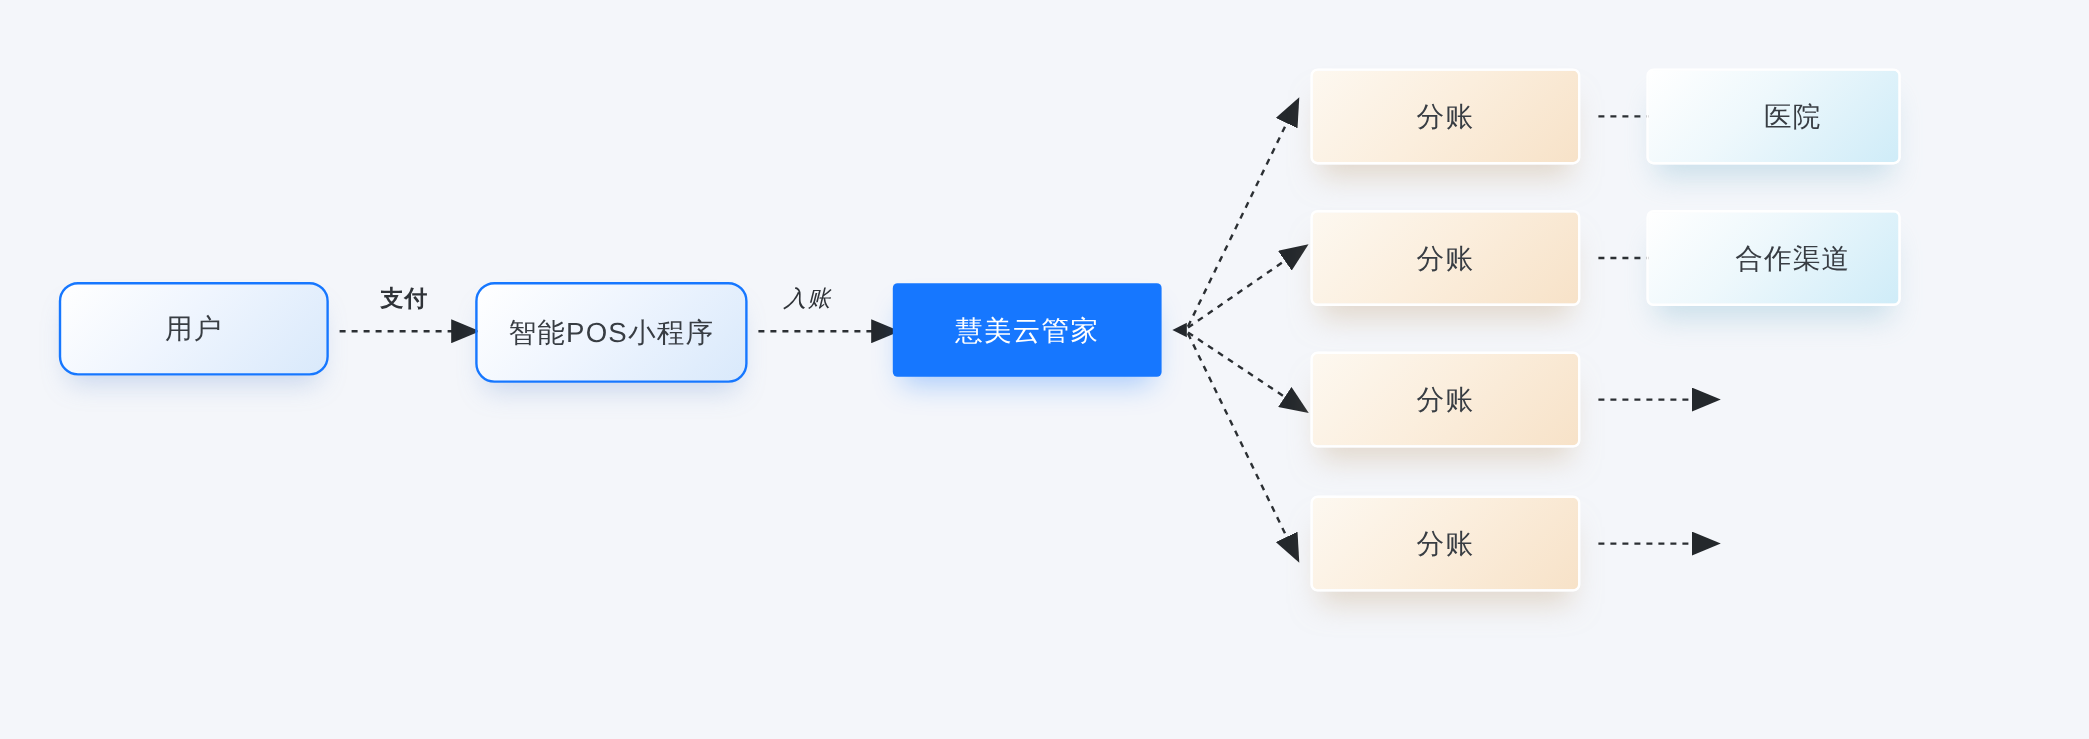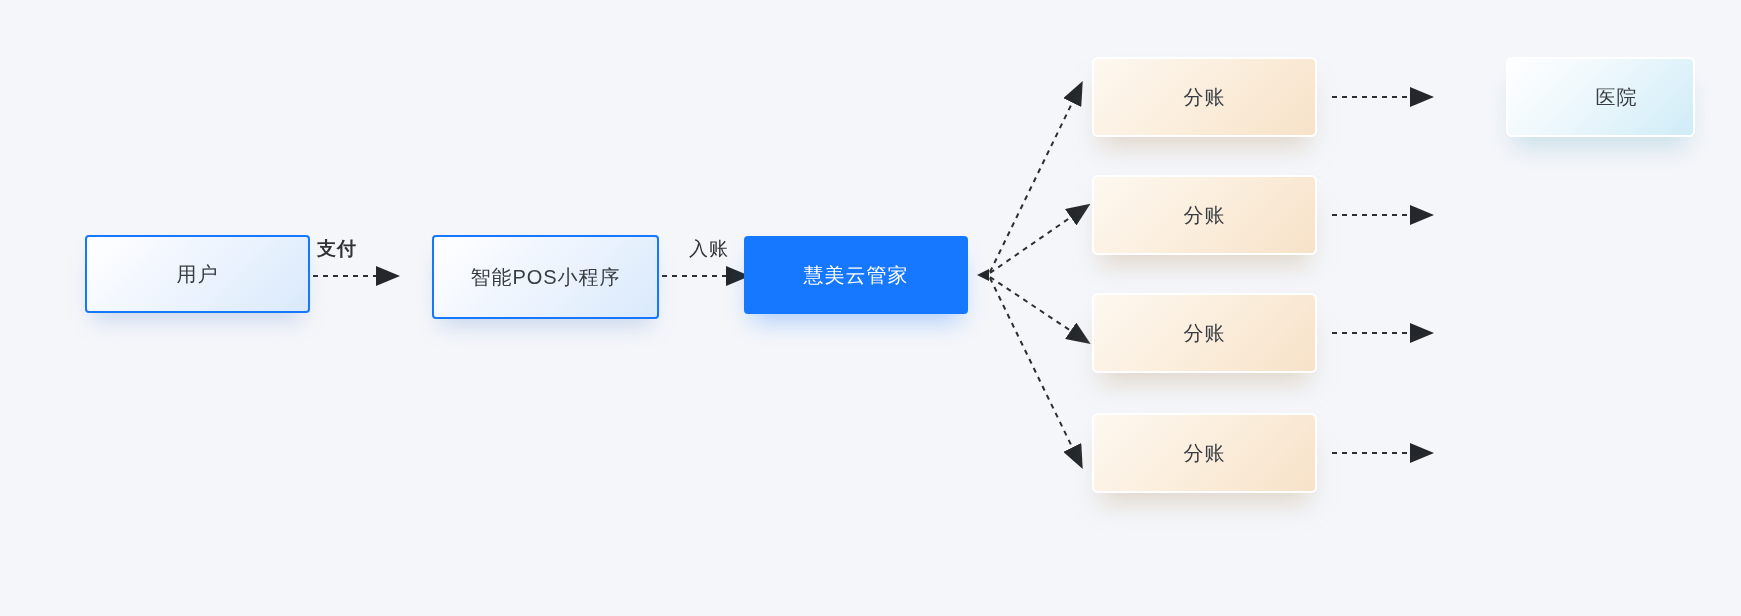--- a/index.html
+++ b/index.html
@@ -7,57 +7,56 @@
     width:1741px;height:616px;
     background:#f4f6fa;
     font-family:"Liberation Sans","DejaVu Sans",sans-serif;
     overflow:hidden;
   }
   .stage{position:relative;width:1741px;height:616px;background:#f4f6fa;}
   .wires{position:absolute;left:0;top:0;}
   .node{
     position:absolute;
     display:flex;align-items:center;justify-content:center;
-    font-size:20px;color:#383d43;letter-spacing:1px;
+    font-size:23px;color:#383d43;letter-spacing:1px;
     box-sizing:border-box;
   }
   .outline{
-    border:2px solid #1677ff;border-radius:4px;
+    border:2px solid #1677ff;border-radius:16px;
     background:linear-gradient(135deg,#ffffff 0%,#eff5fe 45%,#d9e9fb 100%);
     box-shadow:0 14px 22px -8px rgba(125,160,215,0.38);
-    margin-left:36px;
   }
   .solid-blue{
     background:#1677ff;color:#ffffff;border-radius:4px;
     box-shadow:0 14px 24px -8px rgba(22,119,255,0.35);
   }
   .split{
     left:1092px;width:225px;height:80px;
     border:2px solid #ffffff;border-radius:6px;
     background:linear-gradient(135deg,#fdf8f0 0%,#fbeedd 48%,#f7e2c8 100%);
     box-shadow:0 18px 24px -8px rgba(208,186,158,0.5);
   }
   .target{
-    left:1506px;width:189px;height:80px;
+    left:1372px;width:212px;height:80px;
     border:2px solid #ffffff;border-radius:6px;
     background:linear-gradient(135deg,#ffffff 0%,#eef8fc 42%,#cfecf8 100%);
     box-shadow:0 18px 24px -8px rgba(150,196,216,0.45);
     padding-left:32px;
   }
   #n-user{left:49px;top:235px;width:225px;height:78px;}
   #n-pos{left:396px;top:235px;width:227px;height:84px;}
   #n-cloud{left:744px;top:236px;width:224px;height:78px;}
   #n-split-0{top:57px;}  #n-split-1{top:175px;} #n-split-2{top:293px;} #n-split-3{top:413px;}
   #n-target-0{top:57px;} #n-target-1{top:175px;} #n-target-2{top:293px;} #n-target-3{top:413px;}
   .edge-label{
     position:absolute;width:110px;text-align:center;
     font-size:19px;color:#2f3338;letter-spacing:1px;
   }
   #lbl-pay{left:282px;top:236px;font-weight:bold;}
-  #lbl-deposit{left:654px;top:236px;}
+  #lbl-deposit{left:618px;top:236px;font-style:italic;}
 </style>
 </head>
 <body>
 
 <div class="stage">
 
   <svg class="wires" width="1741" height="616" viewBox="0 0 1741 616">
     <defs>
       <marker id="ah" viewBox="0 0 12 10" refX="2" refY="5" markerWidth="12" markerHeight="10" orient="auto">
         <path d="M0,0 L12,5 L0,10 Z" fill="#24282c"></path>
@@ -106,14 +105,17 @@
   <div id="n-split-2" class="node split">
     <span>分账</span>
   </div>
   <div id="n-split-3" class="node split">
     <span>分账</span>
   </div>
 
   <div id="n-target-0" class="node target">
     <span>医院</span>
   </div>
+  <div id="n-target-1" class="node target">
+    <span>合作渠道</span>
+  </div>
 
 </div>
 
 </body></html>

